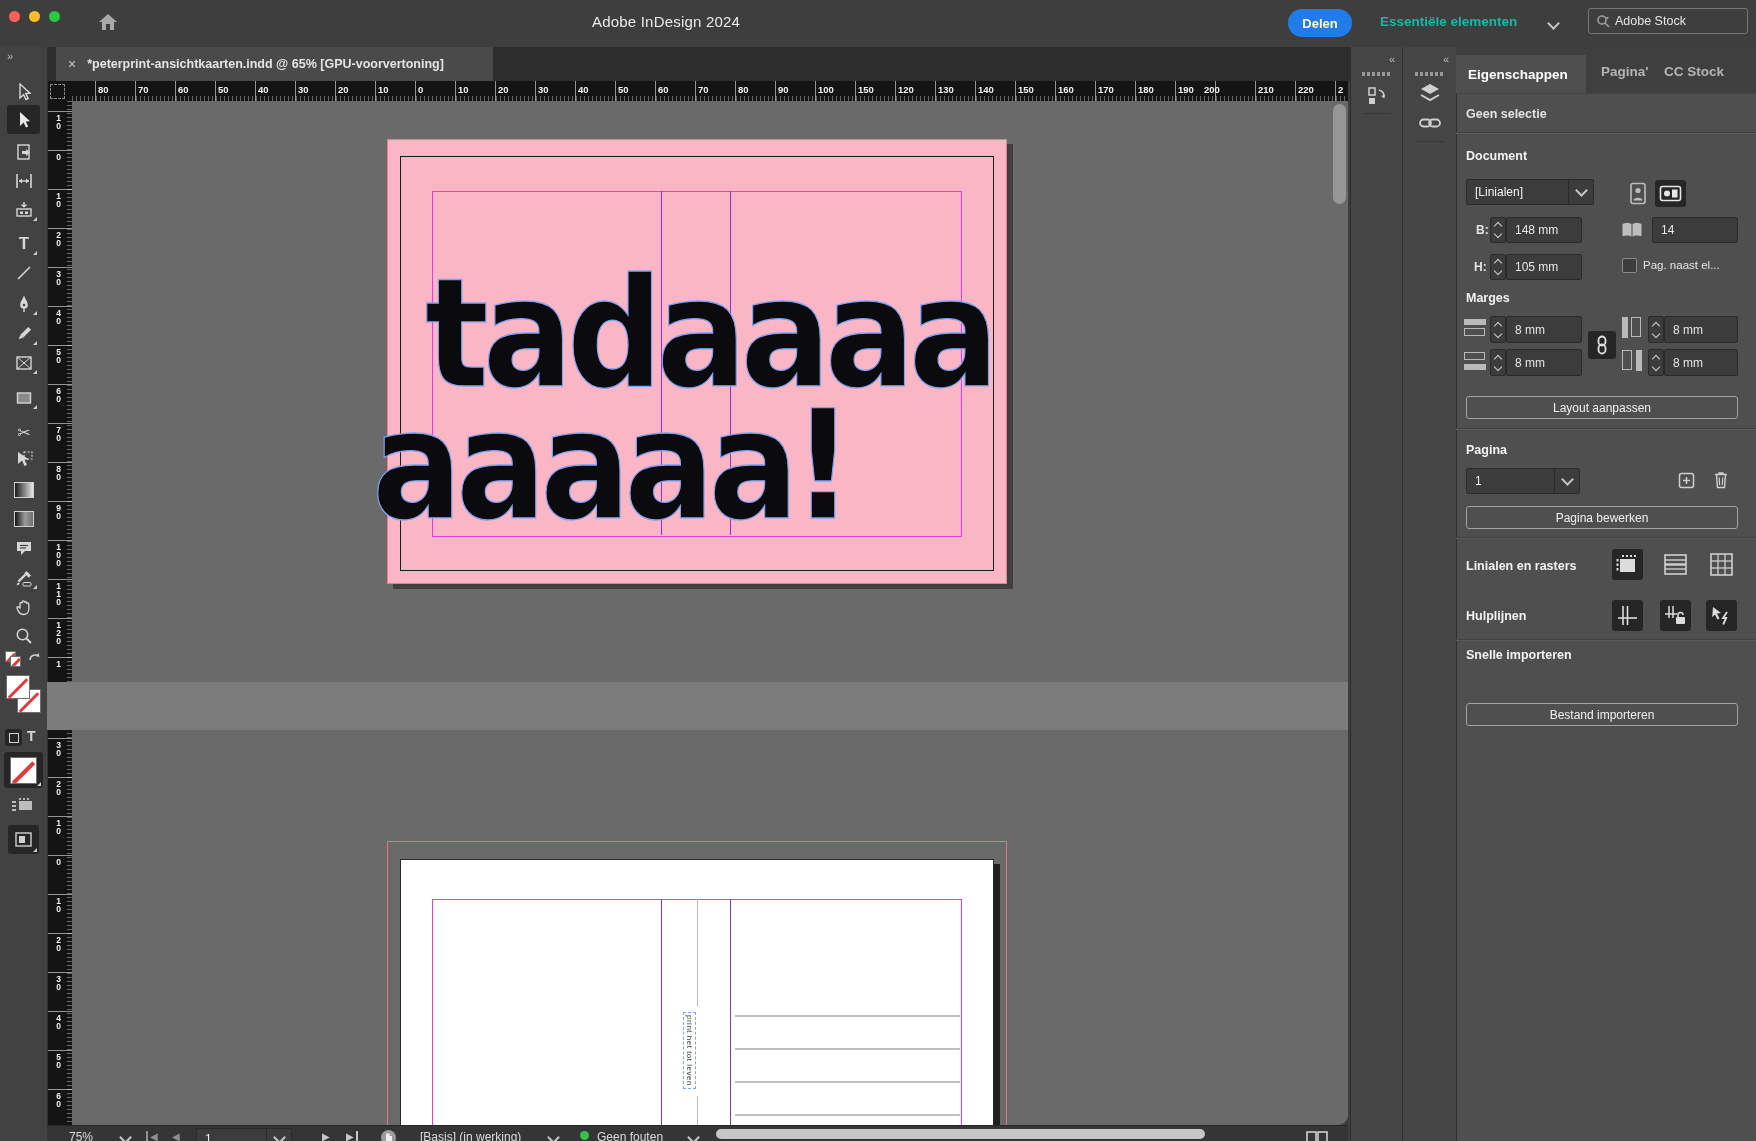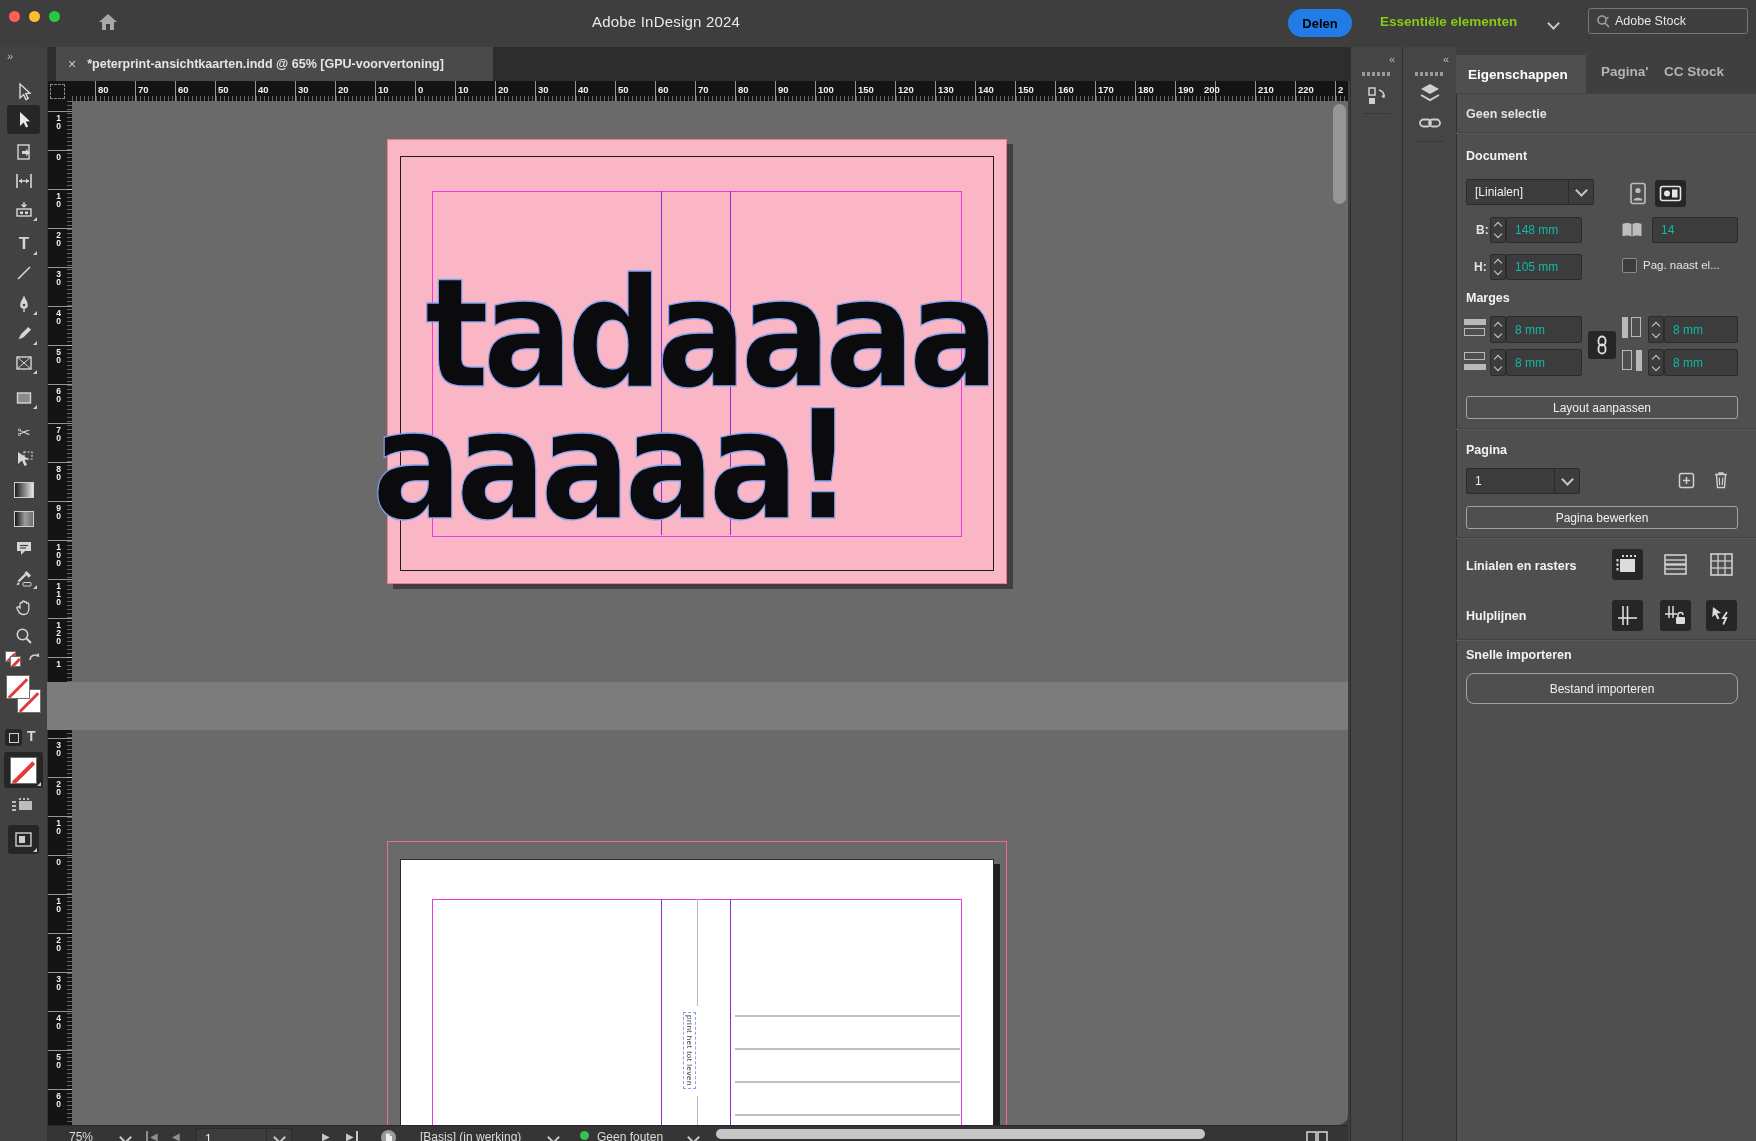--- a/index.html
+++ b/index.html
@@ -7,22 +7,22 @@
        font-family:"Liberation Sans",sans-serif;color:#e8e8e8;-webkit-font-smoothing:antialiased;}
   .abs{position:absolute;}
   .ic{display:flex;align-items:center;justify-content:center;}
   svg{display:block;}
 
   
   .titlebar{left:0;top:0;width:1756px;height:47px;background:#3e3e3e;border-bottom:1px solid #2a2a2a;}
   .tl{width:11px;height:11px;border-radius:50%;top:11px;}
   .app-title{top:13px;font-size:15px;color:#e9e9e9;letter-spacing:.2px;}
   .share-btn{left:1288px;top:9px;width:64px;height:28px;border-radius:14px;background:#217ce8;
-             color:#000000;font-size:13px;font-weight:bold;cursor:default;}
-  .workspace{left:1380px;top:14px;font-size:13.5px;font-weight:bold;color:#84cc16;}
+             color:#fef9c3;font-size:13px;font-weight:bold;cursor:default;}
+  .workspace{left:1380px;top:14px;font-size:13.5px;font-weight:bold;color:#14b8a6;}
   .chev{display:inline-block;width:7px;height:7px;border-right:2px solid #c6c6c6;border-bottom:2px solid #c6c6c6;transform:rotate(45deg);}
   .searchbox{left:1588px;top:8px;width:160px;height:26px;border:1px solid #767676;border-radius:3px;
              display:flex;align-items:center;gap:5px;padding:0 7px;box-sizing:border-box;}
   .searchbox .ph{color:#e5e5e5;font-size:12.5px;}
 
   
   .tabstrip{left:0;top:47px;width:1756px;height:34px;background:#2d2d2d;}
   .doc-tab{left:56px;top:47px;width:437px;height:34px;background:#4a4a4a;display:flex;align-items:center;gap:11px;padding:0 12px;box-sizing:border-box;}
   .doc-tab .x{color:#c9c9c9;font-size:14px;line-height:1;}
   .doc-tab .lbl{color:#e4e4e4;font-size:12.5px;font-weight:bold;white-space:nowrap;}
@@ -75,21 +75,21 @@
   .dockgrip{width:28px;height:4px;background:repeating-linear-gradient(90deg,#9a9a9a 0 3px,transparent 3px 5px);}
 
   
   .panel{left:1456px;top:47px;width:300px;height:1094px;background:#4f4f4f;border-left:1px solid #2f2f2f;box-sizing:border-box;}
   .ptab-strip{left:1456px;top:47px;width:300px;height:46px;background:#3f3f3f;border-bottom:1px solid #444;}
   .ptab-active{left:1456px;top:55px;width:130px;height:38px;background:#4f4f4f;color:#fff;font-weight:bold;font-size:13.5px;display:flex;align-items:center;padding-left:12px;box-sizing:border-box;}
   .ptab{position:absolute;top:64px;color:#b5b5b5;font-size:13.5px;font-weight:bold;}
   .sect{font-size:12.5px;font-weight:bold;color:#f2f2f2;}
   .plabel{font-size:12px;color:#e3e3e3;}
   .sep{left:1456px;width:300px;height:1px;background:#434343;border-bottom:1px solid #5a5a5a;}
-  .field{background:#3c3c3c;border:1px solid #2b2b2b;border-radius:2px;color:#14b8a6;
+  .field{background:#3c3c3c;border:1px solid #2b2b2b;border-radius:2px;color:#e5e5e5;
          font-size:12px;display:flex;align-items:center;padding-left:8px;box-sizing:border-box;}
   .stepper{width:16px;background:#3c3c3c;border:1px solid #2b2b2b;border-radius:2px;box-sizing:border-box;
            display:flex;flex-direction:column;align-items:center;justify-content:center;gap:2px;}
   .stepper i{width:5px;height:5px;border-right:1.5px solid #cfcfcf;border-bottom:1.5px solid #cfcfcf;}
   .stepper .up{transform:rotate(-135deg);margin-top:2px;}
   .stepper .dn{transform:rotate(45deg);margin-bottom:2px;}
   .select{background:#3c3c3c;border:1px solid #2b2b2b;border-radius:2px;color:#f0f0f0;font-size:12px;
           display:flex;align-items:center;box-sizing:border-box;}
   .select .val{flex:1;padding-left:8px;}
   .select .dd{width:24px;align-self:stretch;border-left:1px solid #2b2b2b;display:flex;align-items:center;justify-content:center;}
@@ -685,21 +685,21 @@
   </div>
   <div class="abs pressed ic" style="left:1706px;top:600px;width:31px;height:31px;">
     <svg width="23" height="23" viewBox="0 0 23 23">
         <path d="M3 3 l8 6 -4 .5 2.5 5 -2 1 -2.5 -5 -2.8 2.8 z" fill="#dcdcdc"></path>
         <path d="M17 8 l-4 6 h3.2 l-3 6.5" fill="none" stroke="#dcdcdc" stroke-width="1.8"></path>
       </svg>
   </div>
   <div class="abs sep" style="top:639px;"></div>
 
   <div class="abs sect" style="left:1466px;top:648px;">Snelle importeren</div>
-  <div class="abs pbtn" style="left:1466px;top:673px;width:272px;height:31px;border-radius:8px;">Bestand importeren</div>
+  <div class="abs pbtn" style="left:1466px;top:703px;width:272px;height:23px;">Bestand importeren</div>
 
   <div class="abs statusbar"></div>
   <div class="abs sb-txt" style="left:69px;top:1130px;">75%</div>
   <span class="abs chev" style="left:121px;top:1133px;"></span>
   <div class="abs navarrow" style="left:146px;top:1131px;border-left:2px solid #8f8f8f;padding-left:2px;">◀</div>
   <div class="abs navarrow" style="left:172px;top:1131px;">◀</div>
   <div class="abs select" style="left:196px;top:1128px;width:96px;height:22px;">
     <span class="val" style="font-size:12px;">1</span>
     <span class="dd">
         <i class="chev" style="margin-top:-3px;"></i>

